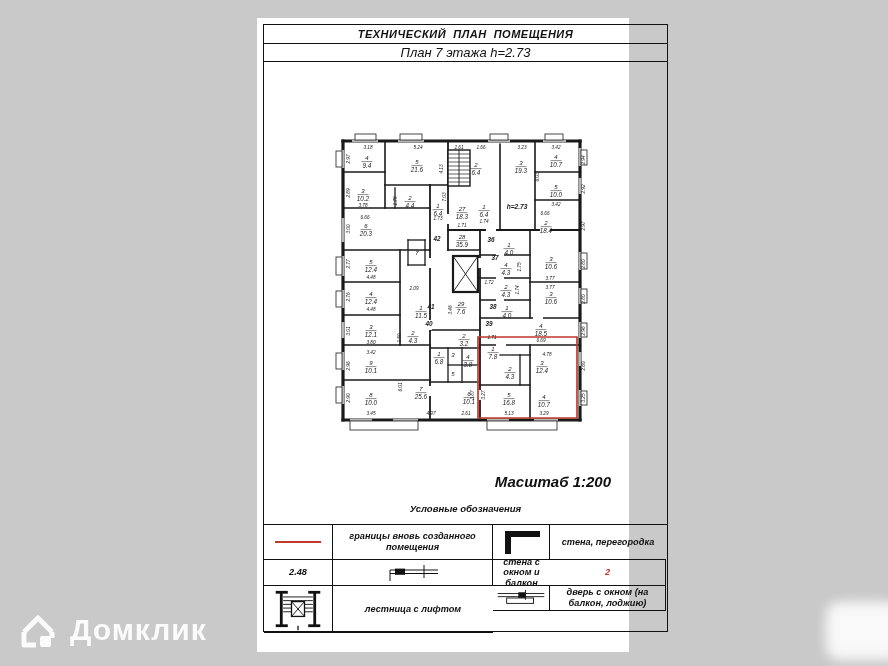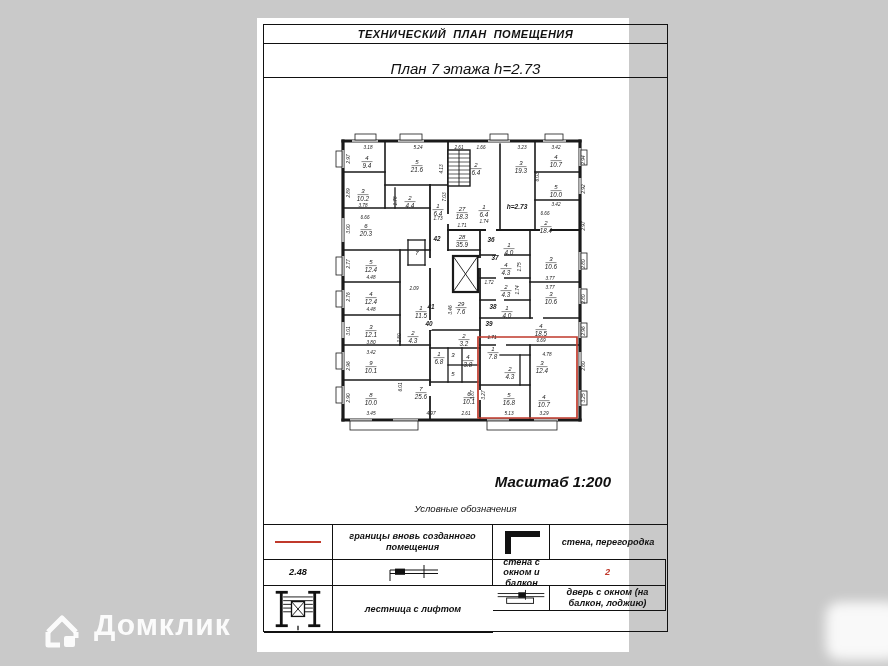--- a/index.html
+++ b/index.html
@@ -17,53 +17,53 @@
     border:1.6px solid #111;box-sizing:border-box;
   }
   .hdr1{
     position:absolute;left:6px;top:6px;width:405px;height:20px;box-sizing:border-box;
     border-bottom:1.6px solid #111;
     display:flex;align-items:center;justify-content:center;
     font-size:11px;font-weight:bold;font-style:italic;color:#111;letter-spacing:.5px;
     white-space:pre;
   }
   .hdr2{
-    position:absolute;left:6px;top:42px;width:405px;height:18px;box-sizing:border-box;
+    position:absolute;left:6px;top:26px;width:405px;height:18px;box-sizing:border-box;
     border-bottom:1.6px solid #111;
     display:flex;align-items:center;justify-content:center;
-    font-size:15px;font-style:italic;color:#111;
+    font-size:13px;font-style:italic;color:#111;
   }
   .scale{
     position:absolute;right:18px;top:455px;
     font-size:15px;font-style:italic;font-weight:600;color:#111;
   }
   .legend-title{
     position:absolute;left:6px;top:485px;width:405px;text-align:center;
-    font-size:9.5px;font-style:italic;font-weight:400;color:#111;
+    font-size:9.5px;font-style:italic;font-weight:700;color:#111;
   }
   .legend{
     position:absolute;left:6px;top:506px;width:405px;height:108px;box-sizing:border-box;
     border:1.6px solid #111;border-bottom:none;
     display:grid;
     grid-template-columns:69px 160px 57px 116px;
     grid-template-rows:35px 26px 25px 22px;
   }
   .cell{
     border-right:1.2px solid #111;border-bottom:1.2px solid #111;
     display:flex;align-items:center;justify-content:center;
     font-size:9.2px;font-style:italic;font-weight:600;color:#111;
     text-align:center;line-height:1.15;box-sizing:border-box;padding:1px 2px;
     overflow:hidden;
   }
   .cell.last-col{border-right:none;}
   .cell.span2{grid-row:3/5;}
   .red-text{color:#c0392b;}
   .plan-svg{position:absolute;left:73px;top:107px;}
   .watermark{
-    position:absolute;left:40px;top:608px;display:flex;gap:10px;
+    position:absolute;left:16px;top:608px;display:flex;align-items:center;gap:10px;
     color:rgba(255,255,255,.93);
   }
   .watermark-text{
     font-size:30px;font-weight:700;letter-spacing:1px;
   }
   .wm-blob{
     position:absolute;right:-14px;bottom:6px;width:76px;height:58px;
     background:rgba(255,255,255,.88);border-radius:14px;filter:blur(6px);
   }
   svg text{font-family:"Liberation Sans",sans-serif;font-style:italic;fill:#1a1a1a;}

